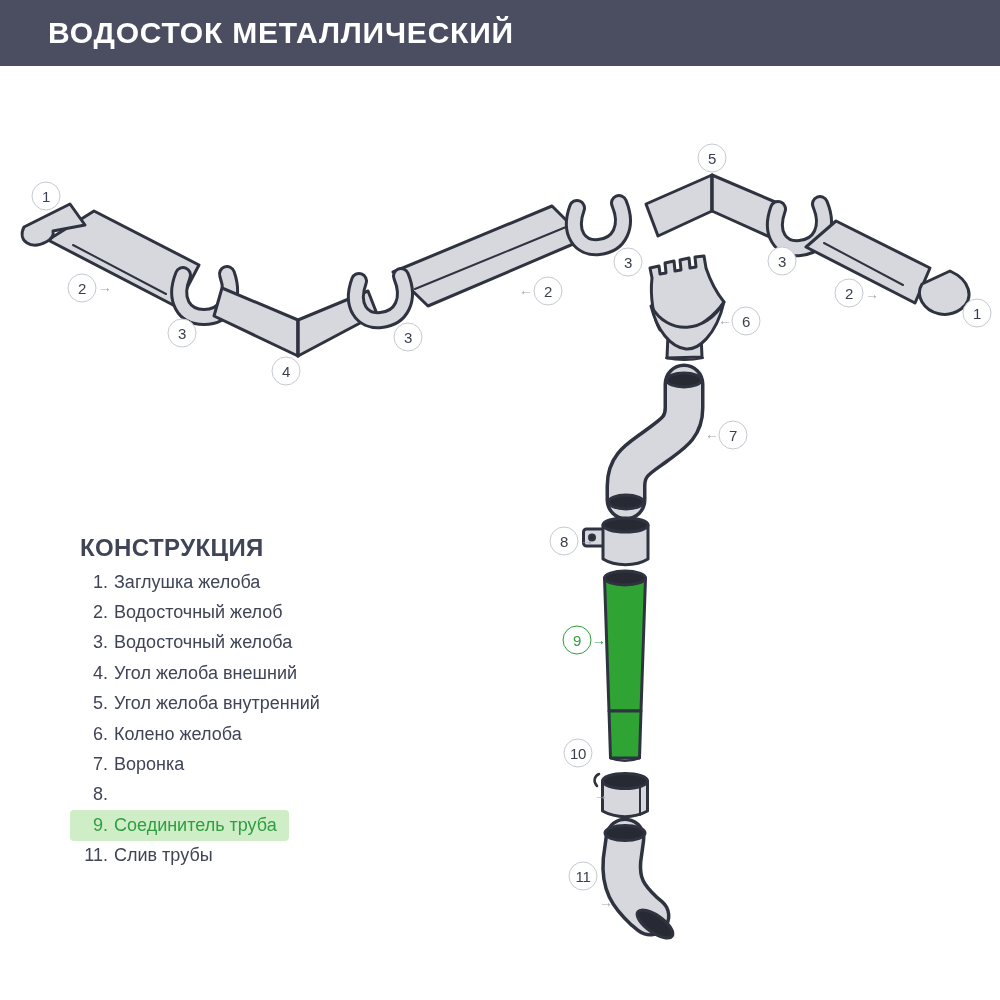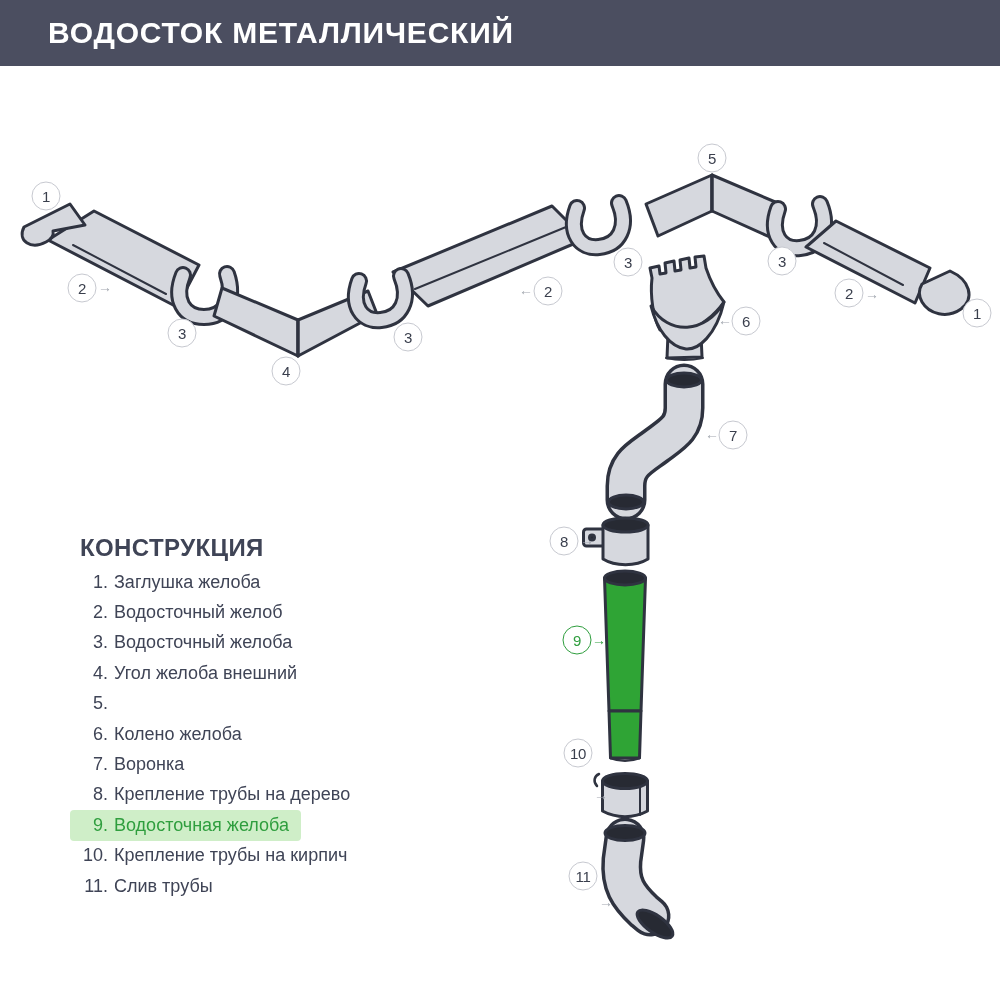--- a/index.html
+++ b/index.html
@@ -172,40 +172,36 @@
     <li>
         <span class="num">3.</span>
         <span class="label">Водосточный желоба</span>
       </li>
     <li>
         <span class="num">4.</span>
         <span class="label">Угол желоба внешний</span>
       </li>
     <li>
         <span class="num">5.</span>
+        <span class="label">Угол желоба внутренний</span>
       </li>
     <li>
         <span class="num">6.</span>
         <span class="label">Колено желоба</span>
       </li>
     <li>
         <span class="num">7.</span>
         <span class="label">Воронка</span>
       </li>
     <li>
         <span class="num">8.</span>
-        <span class="label">Крепление трубы на дерево</span>
       </li>
     <li class="highlight">
         <span class="num">9.</span>
-        <span class="label">Водосточная желоба</span>
-      </li>
-    <li>
-        <span class="num">10.</span>
-        <span class="label">Крепление трубы на кирпич</span>
+        <span class="label">Соединитель труба</span>
       </li>
     <li>
         <span class="num">11.</span>
         <span class="label">Слив трубы</span>
       </li>
   </ul>
 
 </div>
 
 </body></html>

